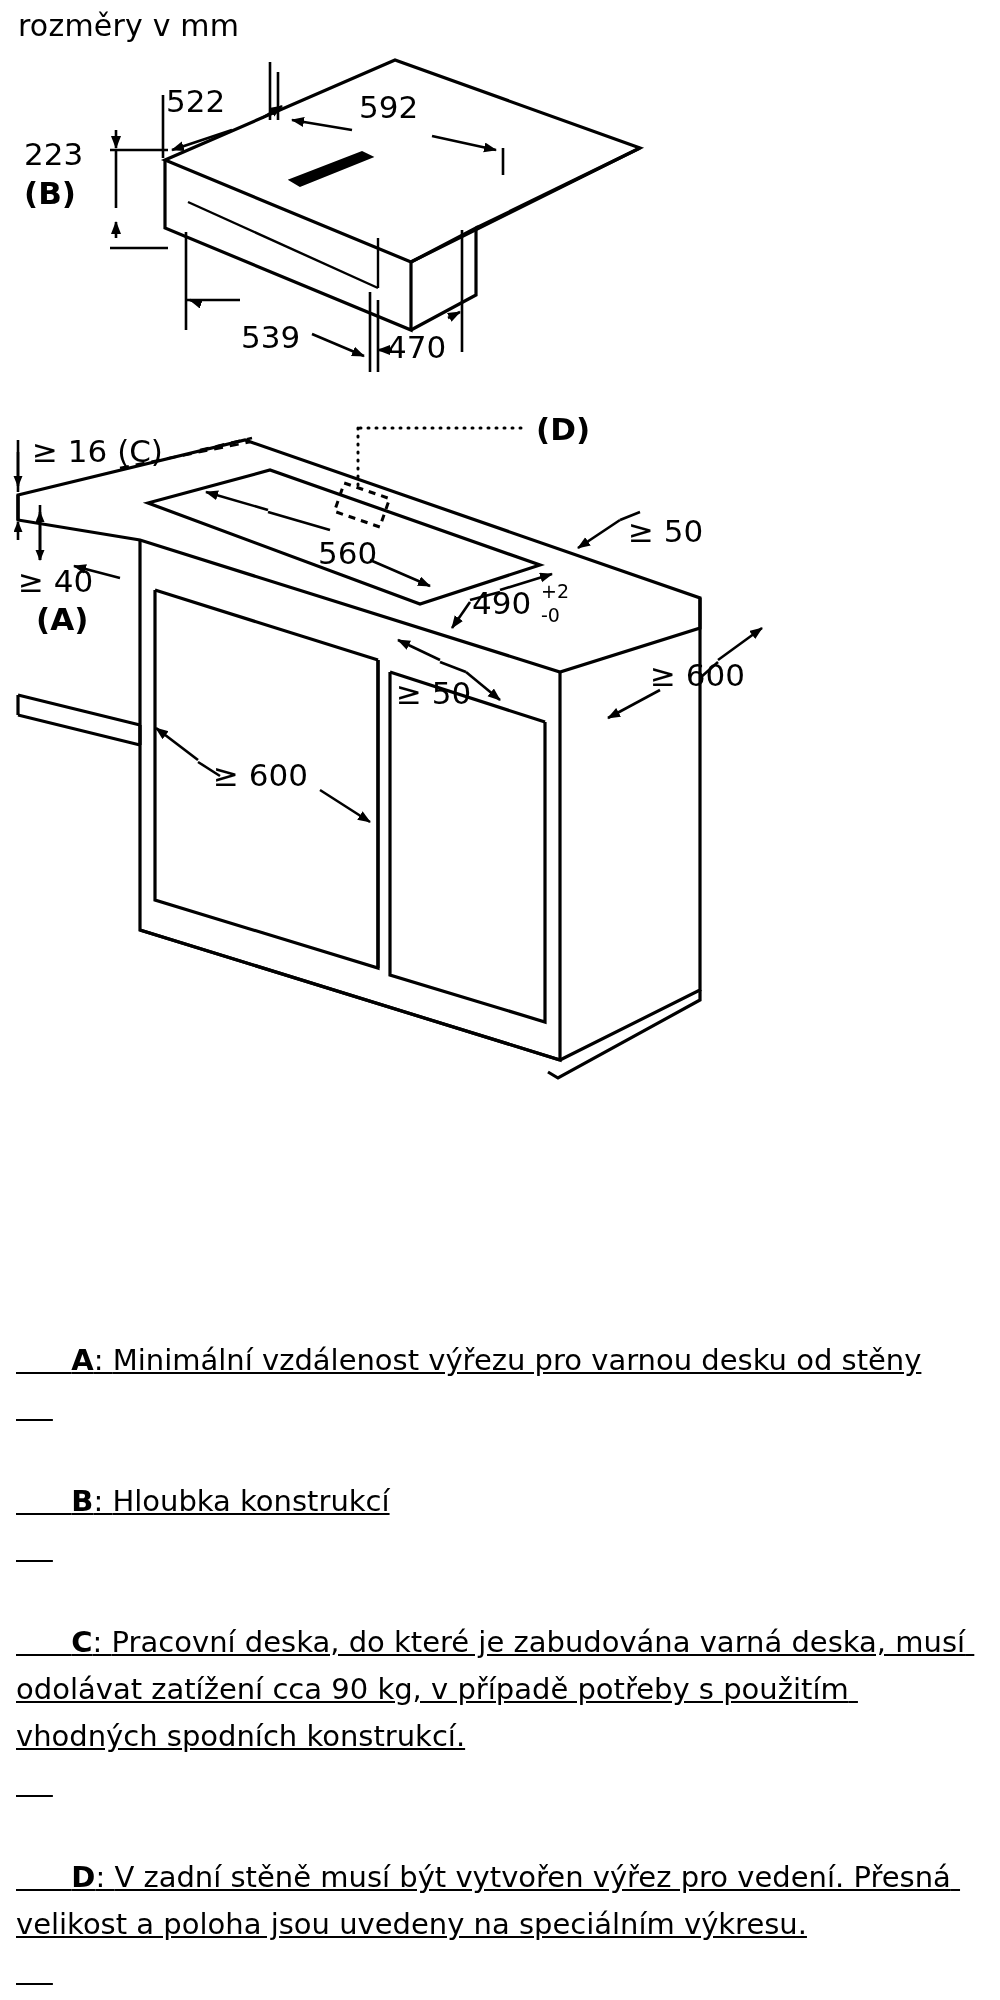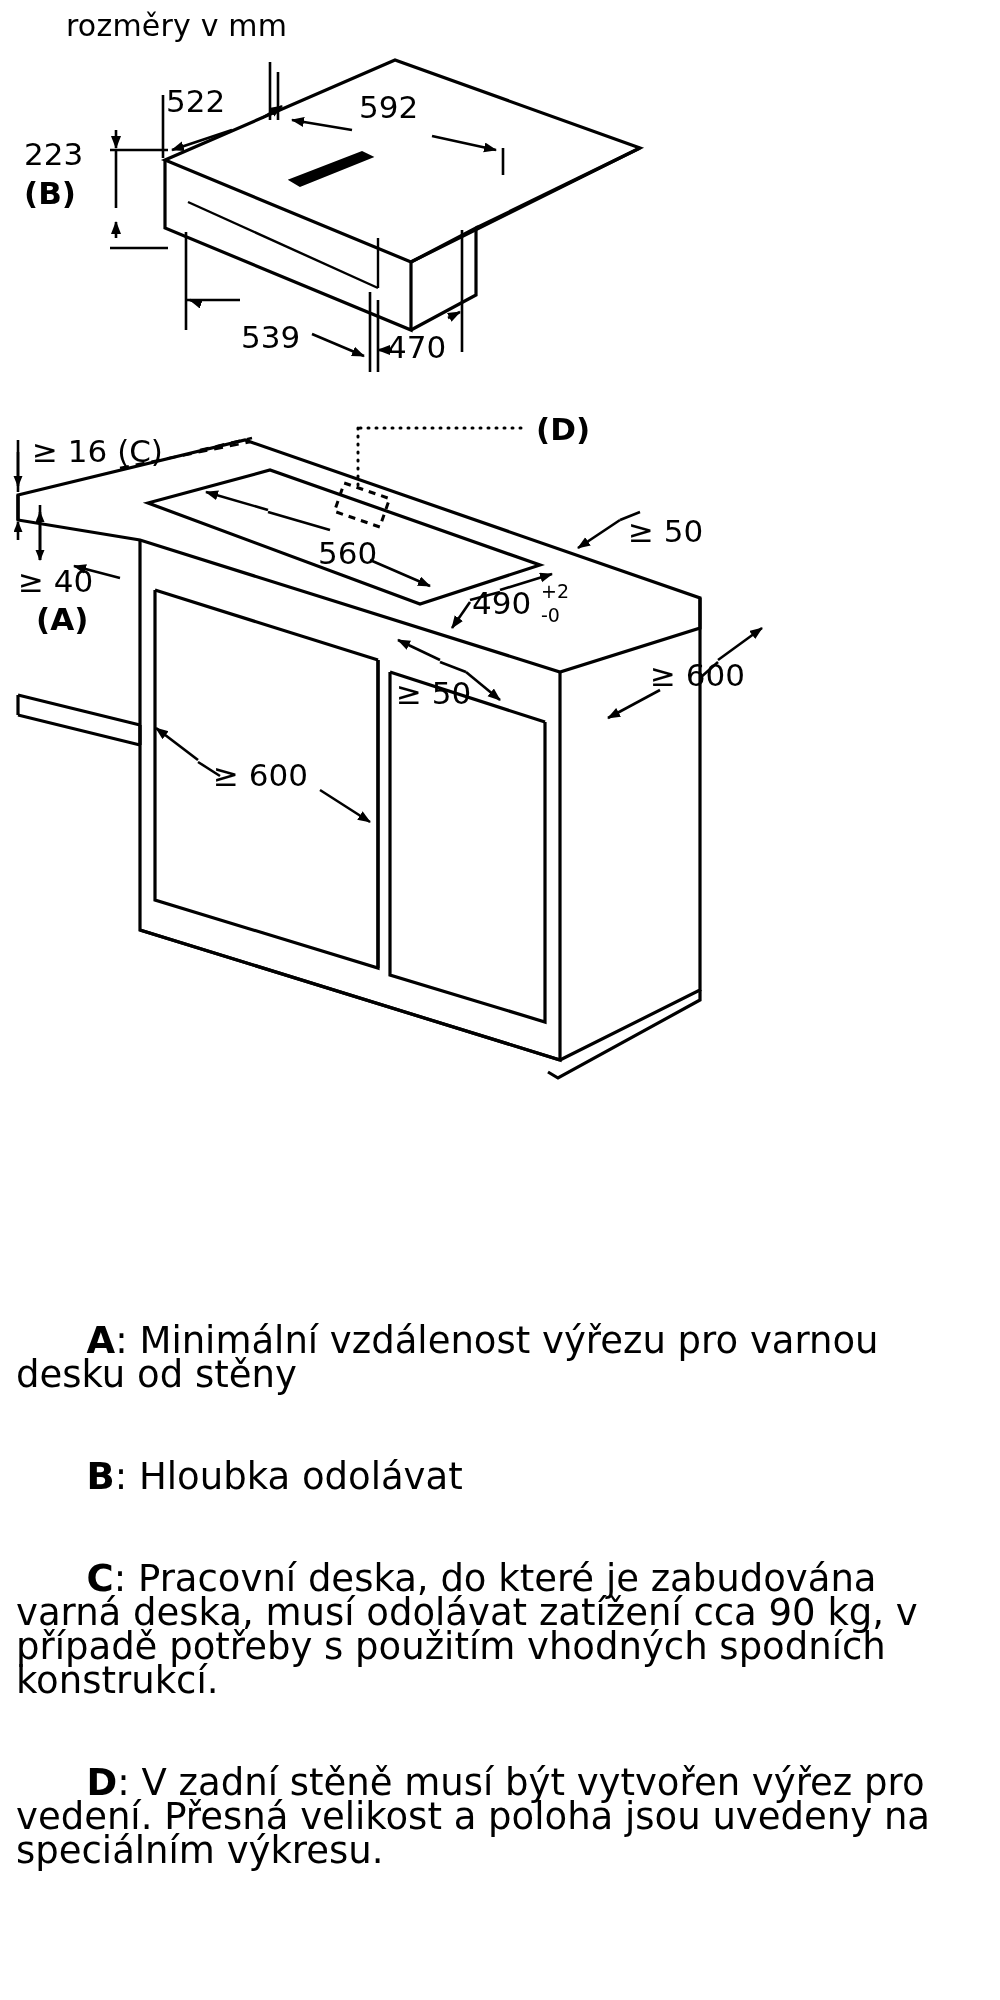--- a/index.html
+++ b/index.html
@@ -19,41 +19,41 @@
     position: relative;
     width: 1000px;
     height: 2000px;
   }
   .title {
     position: absolute;
     left: 18px;
     top: 8px;
     font-size: 30px;
     letter-spacing: 0.2px;
-    margin-left: 48px;
   }
   #drawing {
     position: absolute;
     left: 0;
     top: 0;
     width: 1000px;
     height: 1270px;
   }
   .legend {
     position: absolute;
     left: 16px;
     top: 1290px;
     width: 960px;
   }
   .legend-row {
     display: block;
-    font-size: 37px;
-    line-height: 34px;
+    font-size: 29px;
+    line-height: 47px;
     margin-bottom: 0px;
     white-space: pre-wrap;
+    text-decoration: underline;
   }
   .legend-key {
     font-weight: bold;
   }
   .legend-text {
     font-weight: normal;
   }
   svg text {
     font-family: "DejaVu Sans", "Liberation Sans", sans-serif;
     fill: #000000;
@@ -239,21 +239,21 @@
     </g>
     <text class="dim" x="213" y="786">≥ 600</text>
 
   </svg>
 
   <div class="legend">
     <div class="legend-row">
       <span class="legend-key">A</span><span class="legend-text">: </span><span class="legend-text">Minimální vzdálenost výřezu pro varnou desku od stěny</span>
     </div>
     <div class="legend-row">
-      <span class="legend-key">B</span><span class="legend-text">: </span><span class="legend-text">Hloubka odolávat</span>
+      <span class="legend-key">B</span><span class="legend-text">: </span><span class="legend-text">Hloubka konstrukcí</span>
     </div>
     <div class="legend-row">
       <span class="legend-key">C</span><span class="legend-text">: </span><span class="legend-text">Pracovní deska, do které je zabudována varná deska, musí odolávat zatížení cca 90 kg, v případě potřeby s použitím vhodných spodních konstrukcí.</span>
     </div>
     <div class="legend-row">
       <span class="legend-key">D</span><span class="legend-text">: </span><span class="legend-text">V zadní stěně musí být vytvořen výřez pro vedení. Přesná velikost a poloha jsou uvedeny na speciálním výkresu.</span>
     </div>
   </div>
 
 </div>

